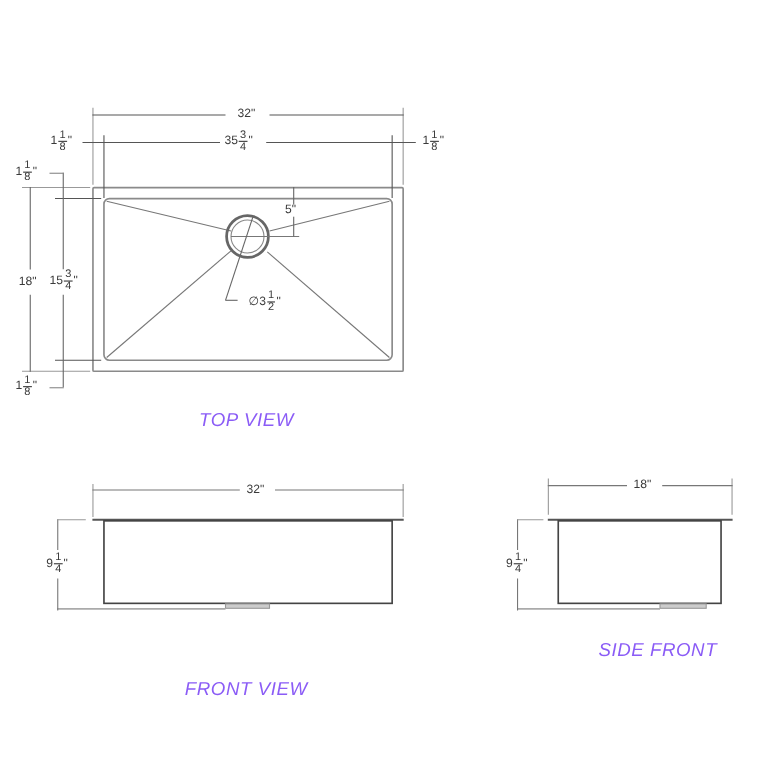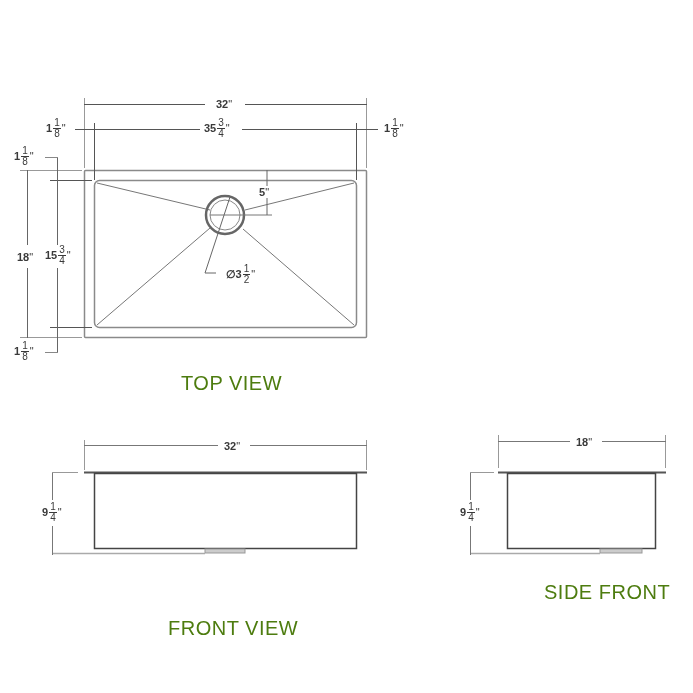--- a/index.html
+++ b/index.html
@@ -3,22 +3,22 @@
 <meta charset="utf-8">
 <style>
   html, body { margin: 0; padding: 0; background: #ffffff; }
   #canvas { position: relative; width: 693px; height: 693px; background: #ffffff; overflow: hidden; }
   svg { position: absolute; left: 0; top: 0; }
   .lbl { position: absolute; font-family: "Liberation Sans", sans-serif; color: #2a2a2e; white-space: nowrap; line-height: 1; }
   .dim { font-size: 11px; color: #3a3a3a; background: #fff; padding: 0 2px; }
   .frac { display: inline-flex; flex-direction: column; align-items: center; vertical-align: middle; font-size: 10px; line-height: 10px; margin: 0 1px; }
   .frac .num { border-bottom: 1px solid #3a3a3a; padding: 0 1px; }
   .frac .den { padding: 0 1px; }
-  .view-title { font-size: 20px; letter-spacing: 0.5px; color: #4d7c0f; }
-  .whole { vertical-align: middle; font-weight: bold; }
+  .view-title { font-size: 17px; letter-spacing: 0.5px; color: #8b5cf6; font-style: italic; }
+  .whole { vertical-align: middle; }
   .unit { vertical-align: middle; }
 </style>
 </head>
 <body>
 
 <div id="canvas">
   <svg width="693" height="693" viewBox="0 0 693 693">
     <g stroke="#555" fill="none" stroke-width="1">
 
       <rect x="84.5" y="170.5" width="282" height="167" rx="1" stroke="#8a8a8a" stroke-width="1.5"></rect>

